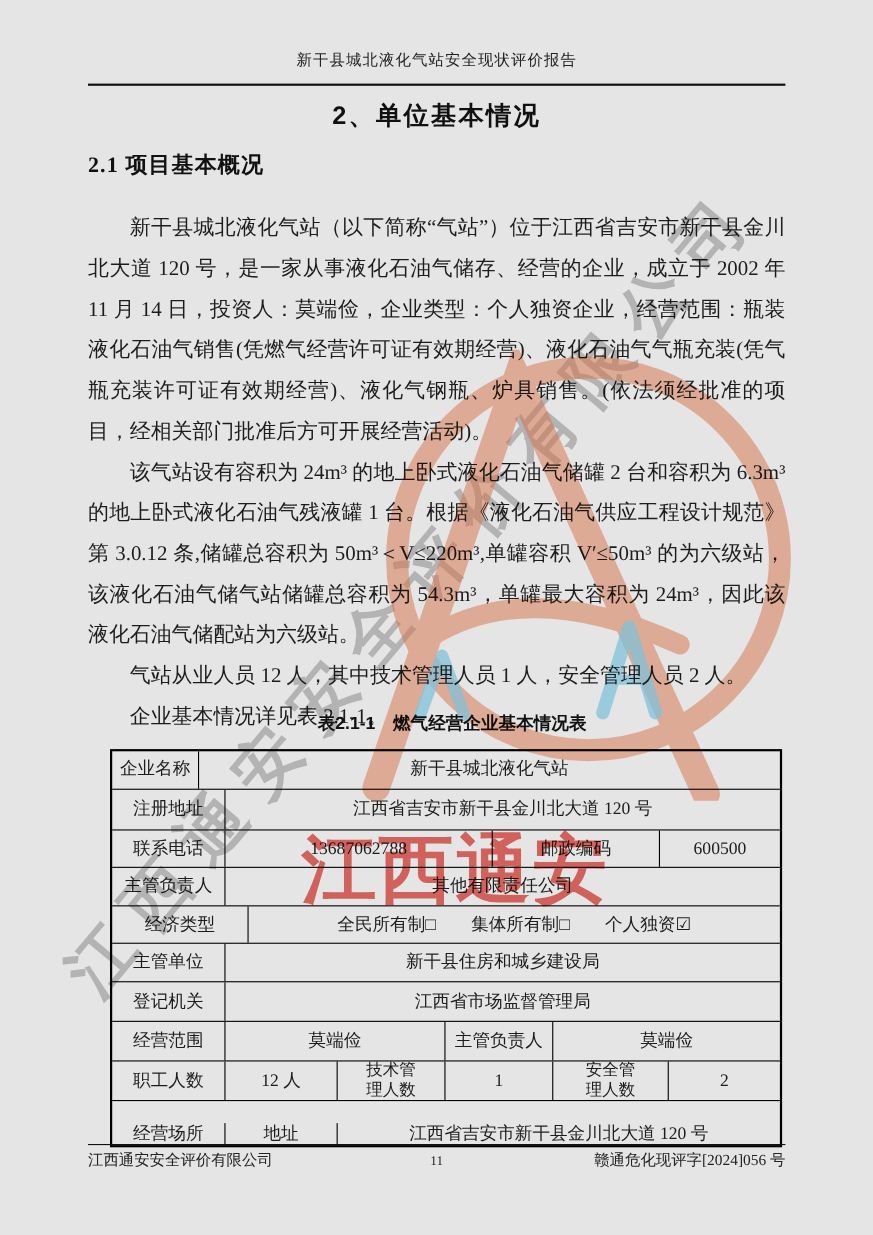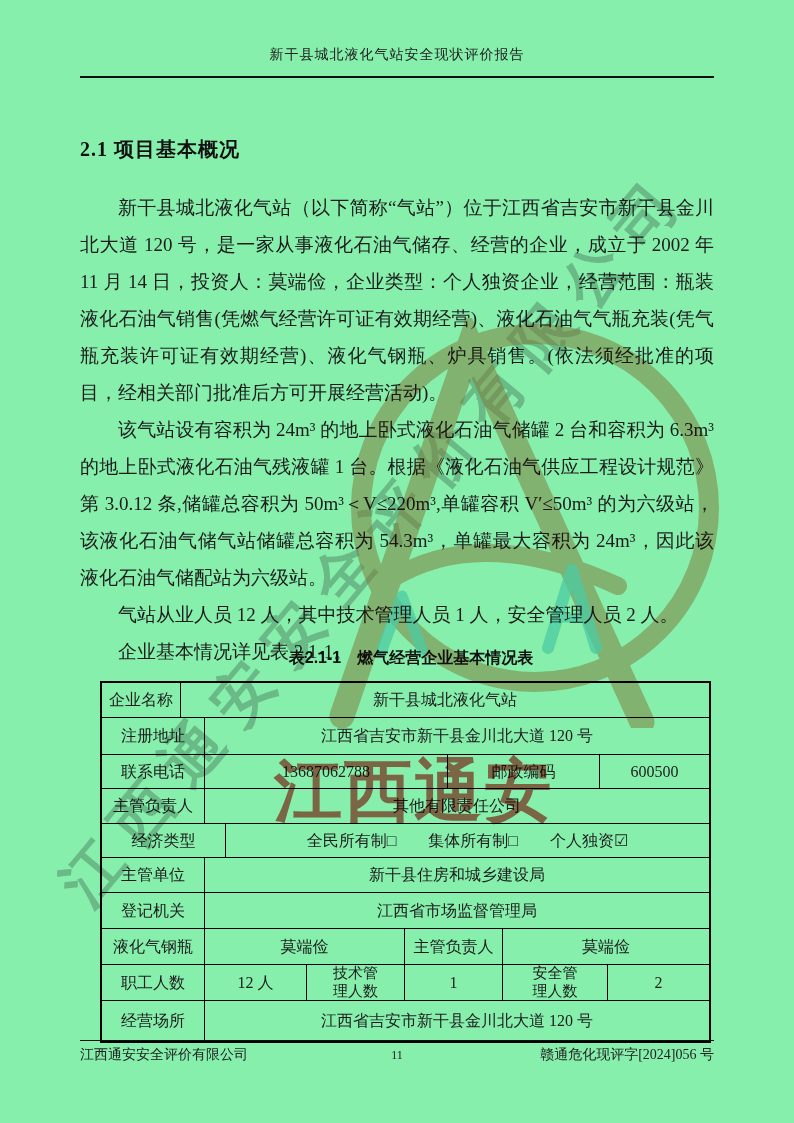--- a/index.html
+++ b/index.html
@@ -1,16 +1,16 @@
 <!DOCTYPE html>
 <html><head>
 <meta charset="utf-8">
 <style>
   html,body{margin:0;padding:0;background:#888;}
-  .page{position:relative;width:794px;height:1123px;background:#86efac;overflow:hidden;
+  .page{position:relative;width:794px;height:1123px;background:#e5e5e5;overflow:hidden;
         font-family:"Liberation Serif","DejaVu Serif",serif;color:#1c1c1c;margin:0 auto;}
 
   .hdr{position:absolute;top:46px;left:80px;width:634px;text-align:center;
        font-size:14px;letter-spacing:1px;color:#222;}
   .hdr-rule{position:absolute;top:76px;left:80px;width:634px;border-top:2px solid #111;}
 
   .chapter{position:absolute;top:90px;left:0;width:794px;text-align:center;margin:0;
            font-family:"Liberation Sans","DejaVu Sans",sans-serif;
            font-size:23px;font-weight:bold;color:#111;letter-spacing:2px;}
   .section{position:absolute;top:136px;left:80px;margin:0;font-size:20px;font-weight:bold;
@@ -51,20 +51,21 @@
   .wm-logo{position:absolute;left:320px;top:318px;}
 </style>
 </head>
 <body>
 
 <div class="page">
 
   <div class="hdr">新干县城北液化气站安全现状评价报告</div>
   <div class="hdr-rule"></div>
 
+  <h1 class="chapter">2、单位基本情况</h1>
   <h2 class="section">2.1 项目基本概况</h2>
 
   <div class="bodytext">
     <p>新干县城北液化气站（以下简称“气站”）位于江西省吉安市新干县金川北大道 120 号，是一家从事液化石油气储存、经营的企业，成立于 2002 年 11 月 14 日，投资人：莫端俭，企业类型：个人独资企业，经营范围：瓶装液化石油气销售(凭燃气经营许可证有效期经营)、液化石油气气瓶充装(凭气瓶充装许可证有效期经营)、液化气钢瓶、炉具销售。(依法须经批准的项目，经相关部门批准后方可开展经营活动)。</p>
     <p>该气站设有容积为 24m³ 的地上卧式液化石油气储罐 2 台和容积为 6.3m³ 的地上卧式液化石油气残液罐 1 台。根据《液化石油气供应工程设计规范》第 3.0.12 条,储罐总容积为 50m³＜V≤220m³,单罐容积 V′≤50m³ 的为六级站，该液化石油气储气站储罐总容积为 54.3m³，单罐最大容积为 24m³，因此该液化石油气储配站为六级站。</p>
     <p>气站从业人员 12 人，其中技术管理人员 1 人，安全管理人员 2 人。</p>
     <p>企业基本情况详见表 2.1-1。</p>
   </div>
 
   <div class="tcaption">表2.1-1　燃气经营企业基本情况表</div>
@@ -94,37 +95,38 @@
       </div>
       <div class="trow" style="height: 34px;">
         <div class="tcell" style="width: 103px;">主管单位</div>
         <div class="tcell" style="width: 507px; flex: 1 1 0%;">新干县住房和城乡建设局</div>
       </div>
       <div class="trow" style="height: 35px;">
         <div class="tcell" style="width: 103px;">登记机关</div>
         <div class="tcell" style="width: 507px; flex: 1 1 0%;">江西省市场监督管理局</div>
       </div>
       <div class="trow" style="height: 35px;">
-        <div class="tcell" style="width: 103px;">液化气钢瓶</div>
+        <div class="tcell" style="width: 103px;">经营范围</div>
         <div class="tcell" style="width: 200px;">莫端俭</div>
         <div class="tcell" style="width: 98px;">主管负责人</div>
         <div class="tcell" style="width: 207px; flex: 1 1 0%;">莫端俭</div>
       </div>
       <div class="trow" style="height: 35px;">
         <div class="tcell" style="width: 103px;">职工人数</div>
         <div class="tcell" style="width: 102px;">12 人</div>
         <div class="tcell small" style="width: 98px;">技术管
 理人数</div>
         <div class="tcell" style="width: 98px;">1</div>
         <div class="tcell small" style="width: 105px;">安全管
 理人数</div>
         <div class="tcell" style="width: 101px; flex: 1 1 0%;">2</div>
       </div>
-      <div class="trow" style="height: 40px;">
+      <div class="trow" style="height: 40px; align-items: flex-end;">
         <div class="tcell" style="width: 103px;">经营场所</div>
+        <div class="tcell" style="width: 102px;">地址</div>
         <div class="tcell" style="width: 402px; flex: 1 1 0%;">江西省吉安市新干县金川北大道 120 号</div>
       </div>
     </div>
 
   <div class="ftr-rule"></div>
   <div class="ftr">
     <span class="l">江西通安安全评价有限公司</span>
     <span class="c">11</span>
     <span class="r">赣通危化现评字[2024]056 号</span>
   </div>

